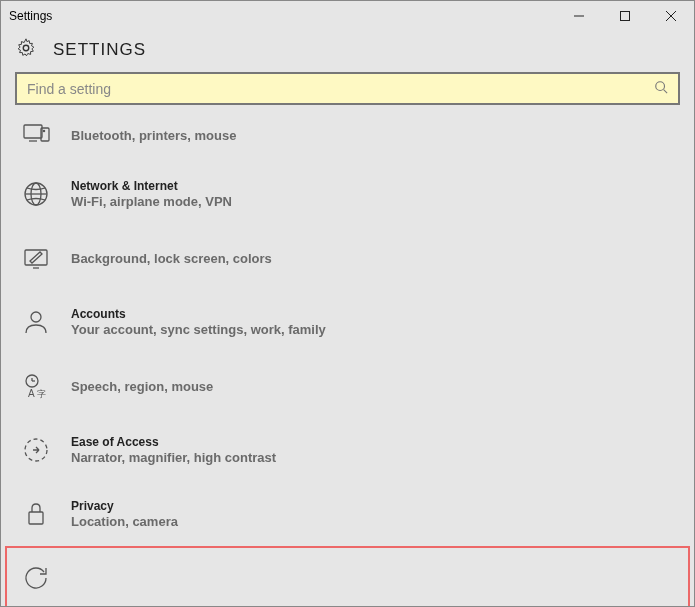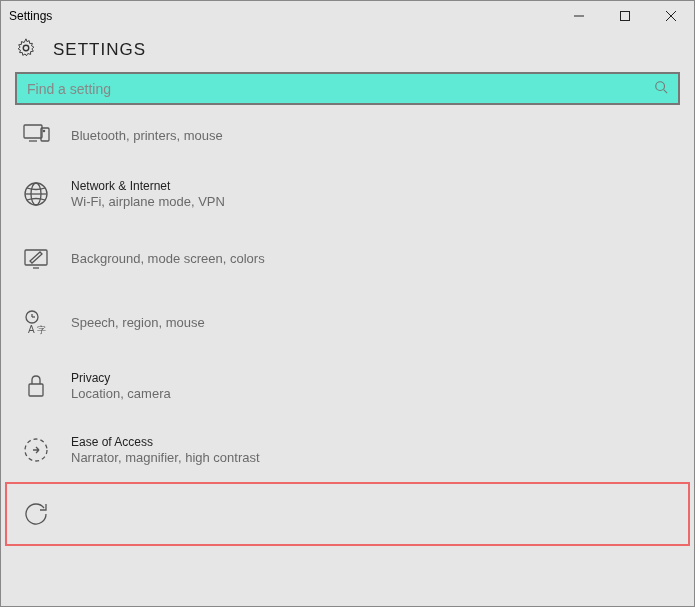--- a/index.html
+++ b/index.html
@@ -34,21 +34,21 @@
       gap: 16px;
     }
     .header-title { font-size: 17px; letter-spacing: 1px; color: #222; font-weight: 400; }
     .gear-icon svg { width: 22px; height: 22px; }
     .search-wrap { padding: 0 14px 8px 14px; }
     .search {
       width: 100%; height: 33px;
       border: 2px solid #777;
       display: flex; align-items: center;
       padding: 0 10px;
-      background: #5eead4;
+      background: #fef9c3;
     }
     .search input {
       flex: 1; border: none; outline: none;
       background: transparent; font-size: 14px;
       color: #666;
     }
     .search input::placeholder { color: #888; }
     .search-icon { color: #777; }
     .search-icon svg { width: 14px; height: 14px; }
     .list { padding: 0 4px; }
@@ -60,21 +60,21 @@
     }
     .item.first { padding-top: 4px; padding-bottom: 9px; }
     .item.highlighted { border: 2px solid #ed6868; }
     .item-icon {
       width: 34px; height: 34px;
       display: flex; align-items: center; justify-content: center;
       color: #555; flex-shrink: 0;
     }
     .item.first .item-icon { margin-top: -2px; }
     .item-icon svg { width: 28px; height: 28px; stroke: #555; fill: none; stroke-width: 1.3; }
-    .item-text { display: flex; flex-direction: column; gap: 1px; }
+    .item-text { display: flex; flex-direction: column; gap: 1px; font-weight: bold; }
     .item-title { font-size: 12px; color: #222; }
     .item-sub { font-size: 13px; color: #6a6a6a; }
   </style>
 </head>
 <body>
 
 <div class="titlebar">
   <span class="titlebar-title">Settings</span>
   <div class="win-controls">
     <div class="win-btn">
@@ -152,66 +152,78 @@
 
   <div class="item">
     <span class="item-icon">
       <svg viewBox="0 0 28 28">
           <rect x="3" y="6" width="22" height="15" rx="1"></rect>
           <line x1="11" y1="24" x2="17" y2="24"></line>
           <path d="M8 17 L18 8 L20 10 L10 19 Z"></path>
         </svg>
     </span>
     <div class="item-text">
-      <span class="item-sub">Background, mode screen, colors</span>
-    </div>
-  </div>
-
+      <span class="item-sub">Background, lock screen, colors</span>
+    </div>
+  </div>
+
+  <div class="item">
+    <span class="item-icon">
+      <svg viewBox="0 0 28 28">
+          <circle cx="14" cy="9" r="5"></circle>
+          <path d="M4 25 Q4 17 14 17 Q24 17 24 25"></path>
+        </svg>
+    </span>
+    <div class="item-text">
+      <span class="item-title">Accounts</span>
+      <span class="item-sub">Your account, sync settings, work, family</span>
+    </div>
+  </div>
 
   <div class="item">
     <span class="item-icon">
       <svg viewBox="0 0 28 28">
           <circle cx="10" cy="9" r="6"></circle>
           <line x1="10" y1="6" x2="10" y2="9"></line>
           <line x1="10" y1="9" x2="13" y2="9"></line>
           <text x="6" y="25" font-size="10" fill="#555" stroke="none">A</text>
           <text x="15" y="25" font-size="9" fill="#555" stroke="none">字</text>
         </svg>
     </span>
     <div class="item-text">
       <span class="item-sub">Speech, region, mouse</span>
     </div>
   </div>
 
   <div class="item">
     <span class="item-icon">
       <svg viewBox="0 0 28 28">
+          <circle cx="14" cy="14" r="11" stroke-dasharray="4 3"></circle>
+          <path d="M11 14 L17 14 M17 14 L14 11 M17 14 L14 17"></path>
+        </svg>
+    </span>
+    <div class="item-text">
+      <span class="item-title">Ease of Access</span>
+      <span class="item-sub">Narrator, magnifier, high contrast</span>
+    </div>
+  </div>
+
+  <div class="item">
+    <span class="item-icon">
+      <svg viewBox="0 0 28 28">
           <rect x="7" y="12" width="14" height="12" rx="1"></rect>
           <path d="M10 12 L10 8 Q10 4 14 4 Q18 4 18 8 L18 12"></path>
         </svg>
     </span>
     <div class="item-text">
       <span class="item-title">Privacy</span>
       <span class="item-sub">Location, camera</span>
     </div>
   </div>
 
-  <div class="item">
-    <span class="item-icon">
-      <svg viewBox="0 0 28 28">
-          <circle cx="14" cy="14" r="11" stroke-dasharray="4 3"></circle>
-          <path d="M11 14 L17 14 M17 14 L14 11 M17 14 L14 17"></path>
-        </svg>
-    </span>
-    <div class="item-text">
-      <span class="item-title">Ease of Access</span>
-      <span class="item-sub">Narrator, magnifier, high contrast</span>
-    </div>
-  </div>
-
   <div class="item highlighted">
     <span class="item-icon">
       <svg viewBox="0 0 28 28">
           <path d="M22 8 A10 10 0 1 0 24 14"></path>
           <path d="M24 4 L24 10 L18 10"></path>
         </svg>
     </span>
   </div>
 
 </div>

